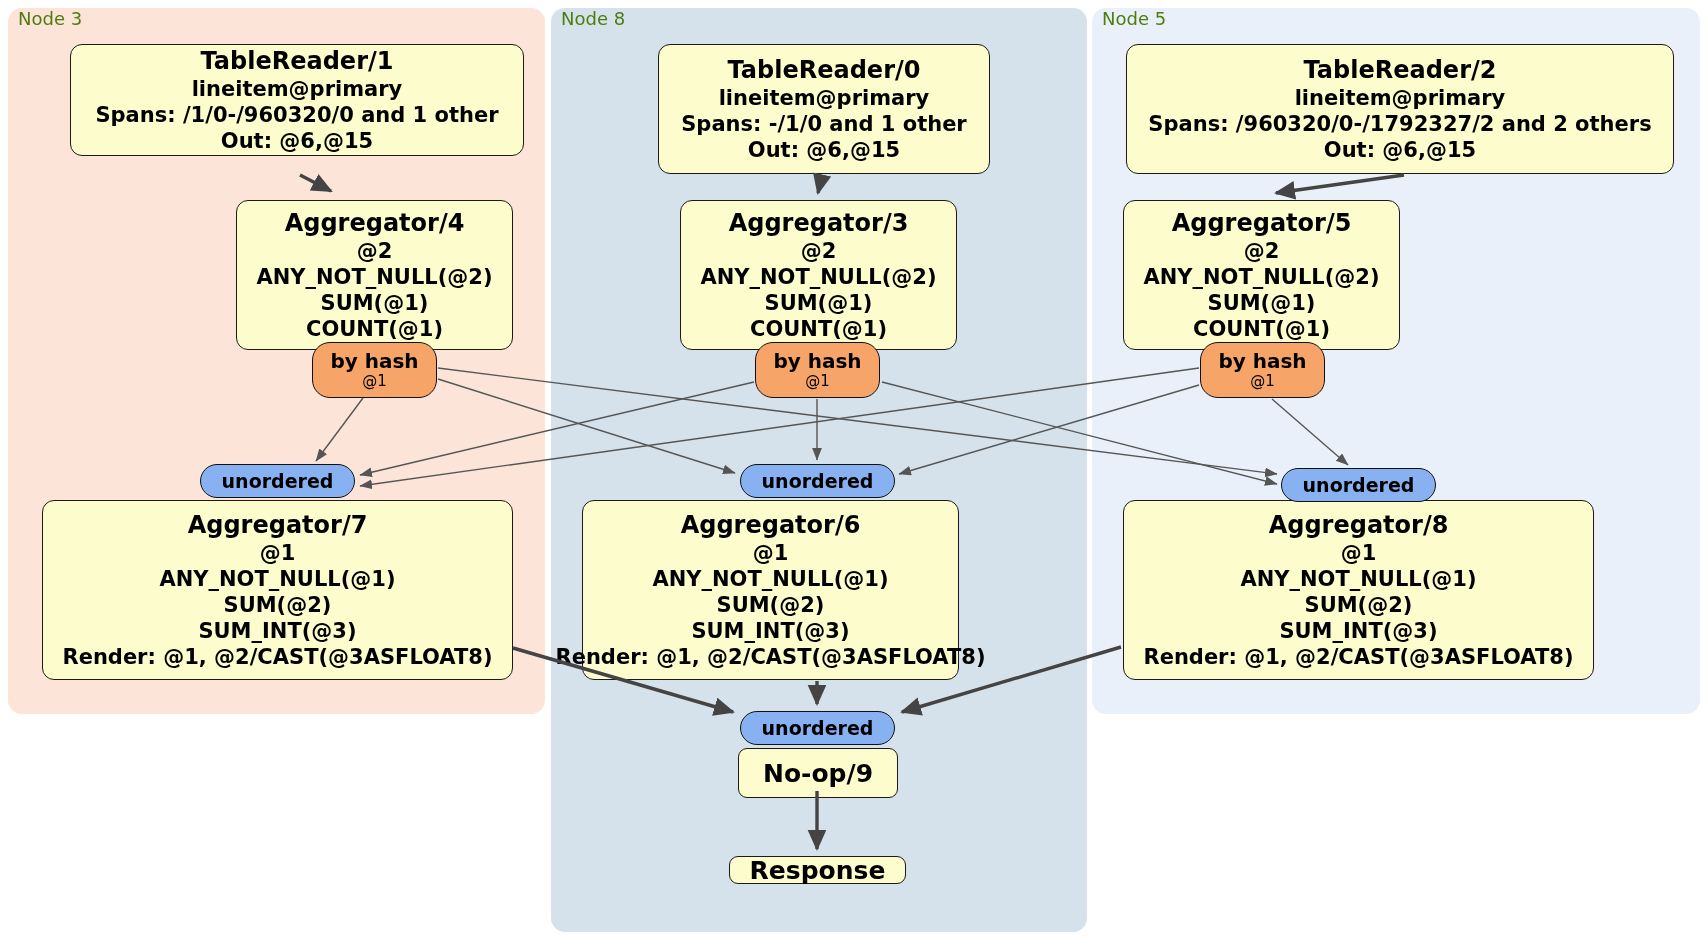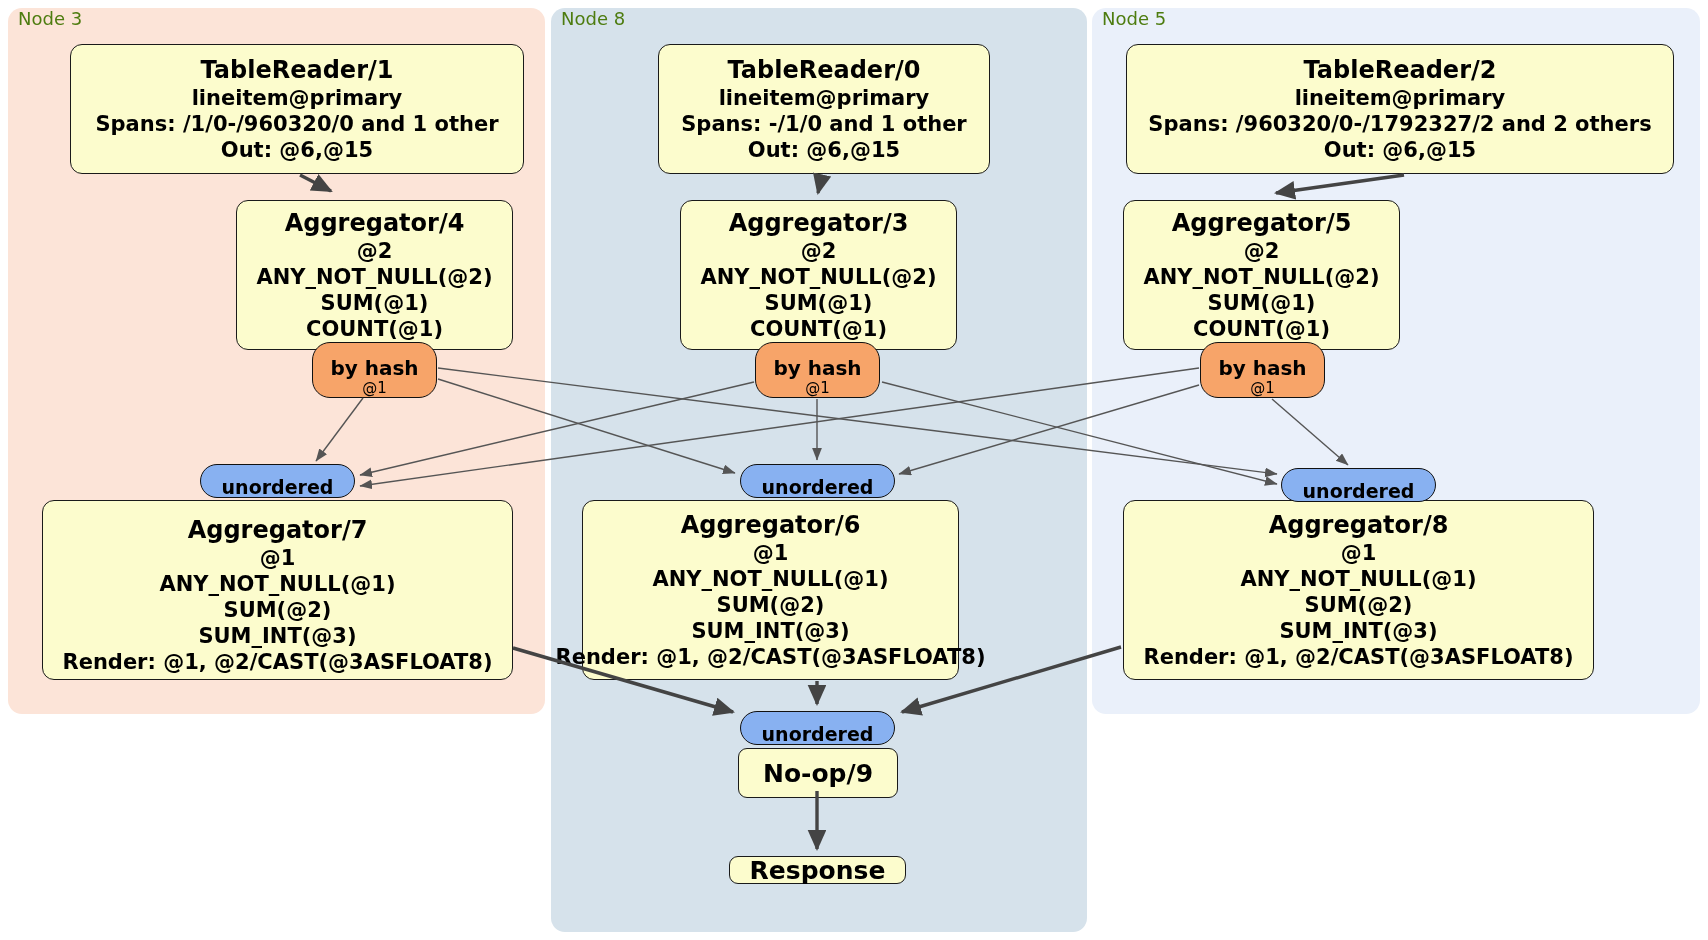--- a/index.html
+++ b/index.html
@@ -17,21 +17,21 @@
   }
   .proc{
     position:absolute;z-index:2;background:#fcfccd;border:1.6px solid #1a1a1a;
     border-radius:12px;display:flex;flex-direction:column;align-items:center;
     justify-content:center;text-align:center;padding:4px 6px;box-sizing:border-box;
   }
   .proc .t{font-weight:700;font-size:24px;line-height:29px;white-space:nowrap;}
   .proc .l{font-size:21px;line-height:26px;white-space:nowrap;font-weight:bold;}
   .pill{
     position:absolute;z-index:3;border:1.8px solid #111;
-    display:flex;flex-direction:column;align-items:center;justify-content:flex-end;
+    display:flex;flex-direction:column;align-items:center;justify-content:center;
     text-align:center;box-sizing:border-box;
   }
   .router{background:#f7a469;border-radius:18px;}
   .router .pl{font-weight:700;font-size:20px;line-height:23px;}
   .router .pd{font-size:15px;line-height:17px;}
   .sync{background:#88b1f1;border-radius:17px;}
   .sync .pl{font-weight:700;font-size:19px;line-height:20px;}
   .edges{position:absolute;left:0;top:0;z-index:4;pointer-events:none;}
 </style>
 </head>
@@ -42,21 +42,21 @@
   <div class="panel" style="left:8px;top:8px;width:537px;height:706px;background:#fce4d8;">
     <div class="panel-label">Node 3</div>
   </div>
   <div class="panel" style="left:551px;top:8px;width:536px;height:924px;background:#d6e2eb;">
     <div class="panel-label">Node 8</div>
   </div>
   <div class="panel" style="left:1092px;top:8px;width:608px;height:706px;background:#eaf0fa;">
     <div class="panel-label">Node 5</div>
   </div>
 
-  <div class="proc" style="left:70px;top:44px;width:454px;height:130px;">
+  <div class="proc" style="left:70px;top:44px;width:454px;height:112px;">
     <div class="t">TableReader/1</div>
     <div class="l">lineitem@primary</div>
     <div class="l">Spans: /1/0-/960320/0 and 1 other</div>
     <div class="l">Out: @6,@15</div>
   </div>
   <div class="proc" style="left:658px;top:44px;width:332px;height:130px;">
     <div class="t">TableReader/0</div>
     <div class="l">lineitem@primary</div>
     <div class="l">Spans: -/1/0 and 1 other</div>
     <div class="l">Out: @6,@15</div>
@@ -106,21 +106,21 @@
   <div class="pill sync" style="left:200px;top:464px;width:155px;height:34px;">
     <div class="pl">unordered</div>
   </div>
   <div class="pill sync" style="left:740px;top:464px;width:155px;height:34px;">
     <div class="pl">unordered</div>
   </div>
   <div class="pill sync" style="left:1281px;top:468px;width:155px;height:34px;">
     <div class="pl">unordered</div>
   </div>
 
-  <div class="proc" style="left:42px;top:500px;width:471px;height:180px;justify-content:flex-end;">
+  <div class="proc" style="left:42px;top:500px;width:471px;height:180px;">
     <div class="t">Aggregator/7</div>
     <div class="l">@1</div>
     <div class="l">ANY_NOT_NULL(@1)</div>
     <div class="l">SUM(@2)</div>
     <div class="l">SUM_INT(@3)</div>
     <div class="l">Render: @1, @2/CAST(@3ASFLOAT8)</div>
   </div>
   <div class="proc" style="left:582px;top:500px;width:377px;height:180px;">
     <div class="t">Aggregator/6</div>
     <div class="l">@1</div>

